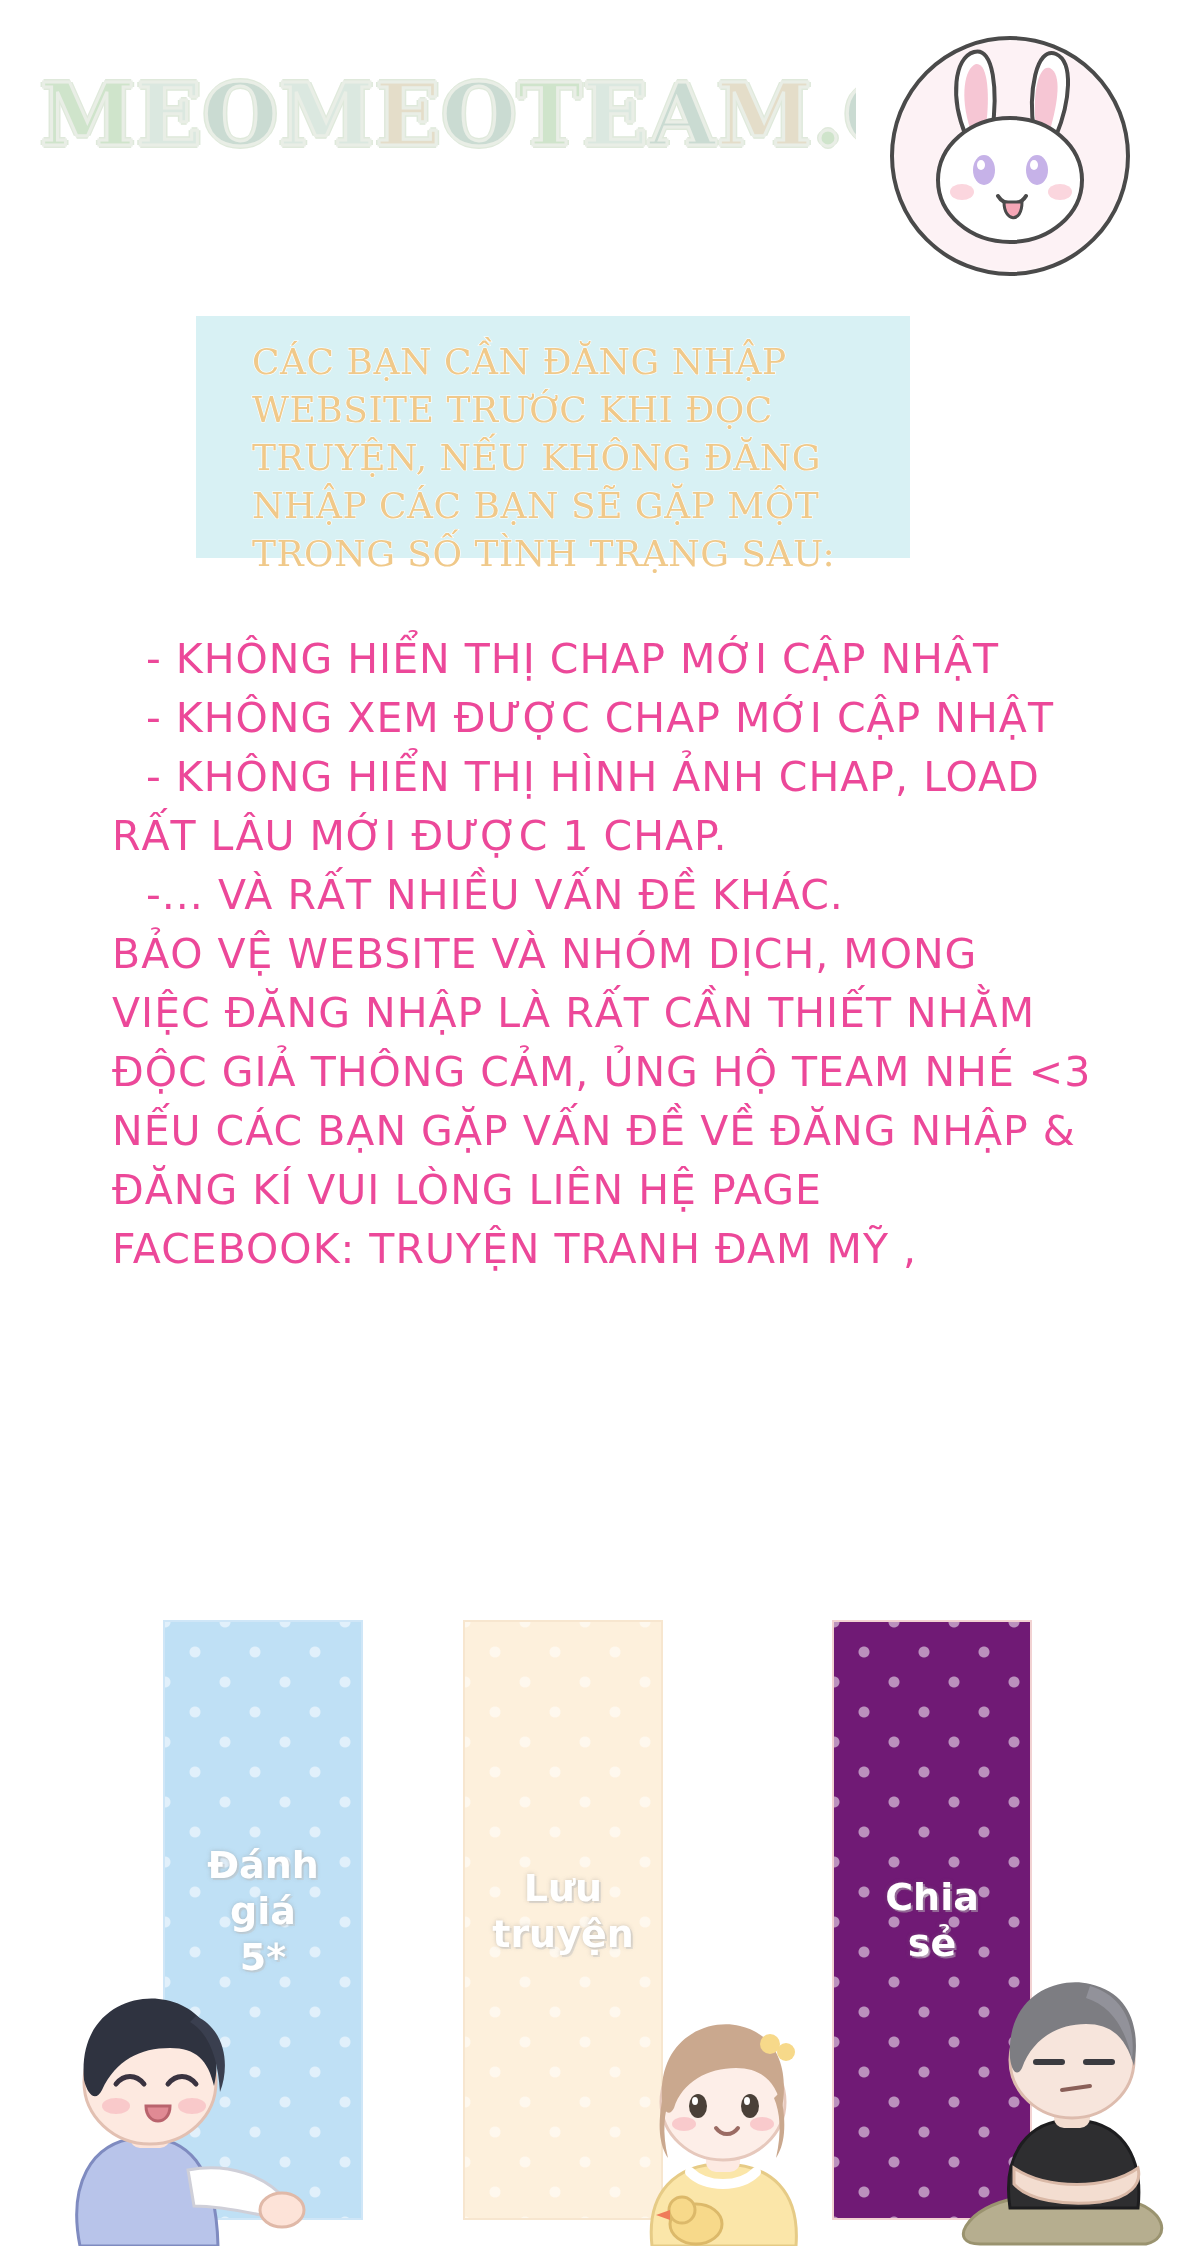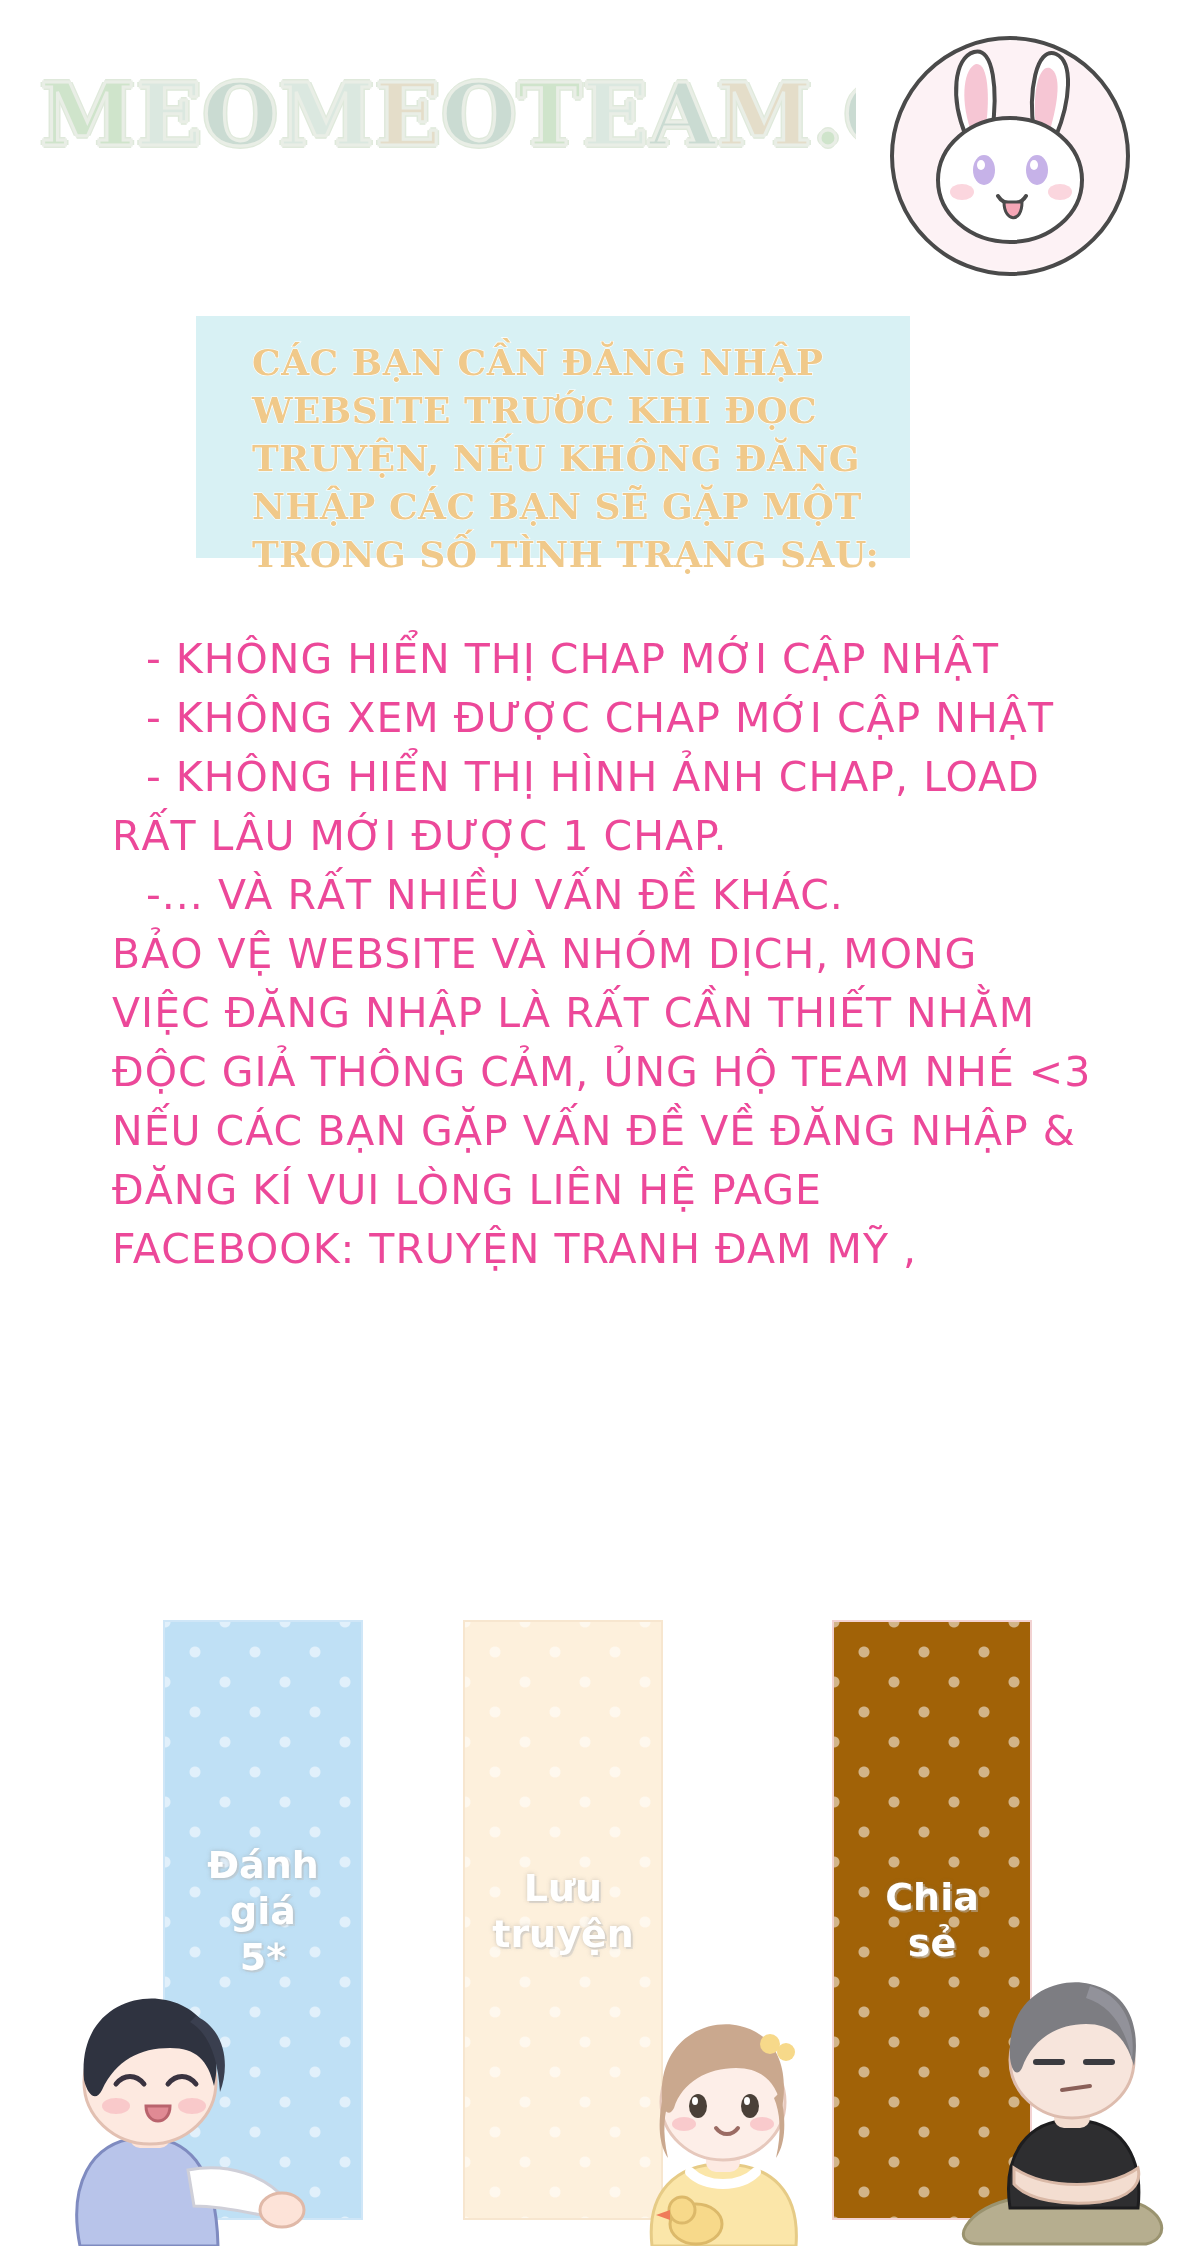--- a/index.html
+++ b/index.html
@@ -75,21 +75,21 @@
     width: 714px;
     height: 242px;
     background: #d8f1f4;
   }
   .notice-text {
     position: absolute;
     left: 56px;
     top: 22px;
     width: 640px;
     font-family: "DejaVu Serif", serif;
-    font-weight: 700;
+    font-weight: 400;
     font-size: 36px;
     line-height: 48px;
     color: #f0c98a;
     letter-spacing: 0.5px;
     text-transform: uppercase;
     -webkit-text-stroke: 1.2px #ffffff;
     paint-order: stroke fill;
   }
 
   
@@ -119,21 +119,21 @@
   }
   .banner {
     position: absolute;
     top: 20px;
     width: 200px;
     height: 600px;
     box-sizing: border-box;
   }
   .banner.b1 { left: 163px; background: #bfe0f5; border: 2px solid #cfe6f7; }
   .banner.b2 { left: 463px; background: #fdf0dc; border: 2px solid #f7e6cf; }
-  .banner.b3 { left: 832px; background: #a16207; border: 2px solid #f2d2d2; }
+  .banner.b3 { left: 832px; background: #701a75; border: 2px solid #f2d2d2; }
 
   .banner .dots {
     position: absolute;
     inset: 0;
     opacity: 0.55;
     background-image:
       radial-gradient(circle, rgba(255,255,255,0.95) 5px, rgba(255,255,255,0) 6px),
       radial-gradient(circle, rgba(255,255,255,0.95) 5px, rgba(255,255,255,0) 6px);
     background-size: 60px 60px, 60px 60px;
     background-position: 0 0, 30px 30px;

